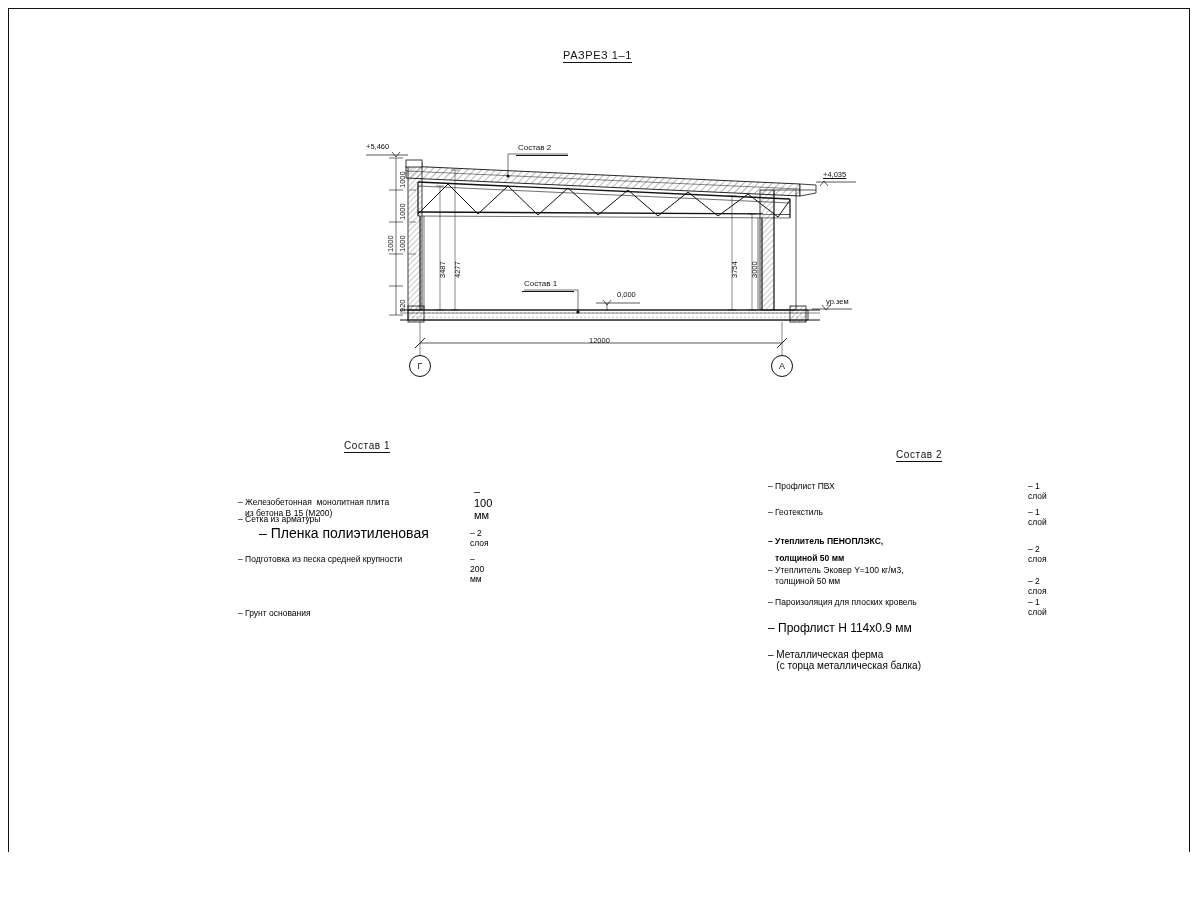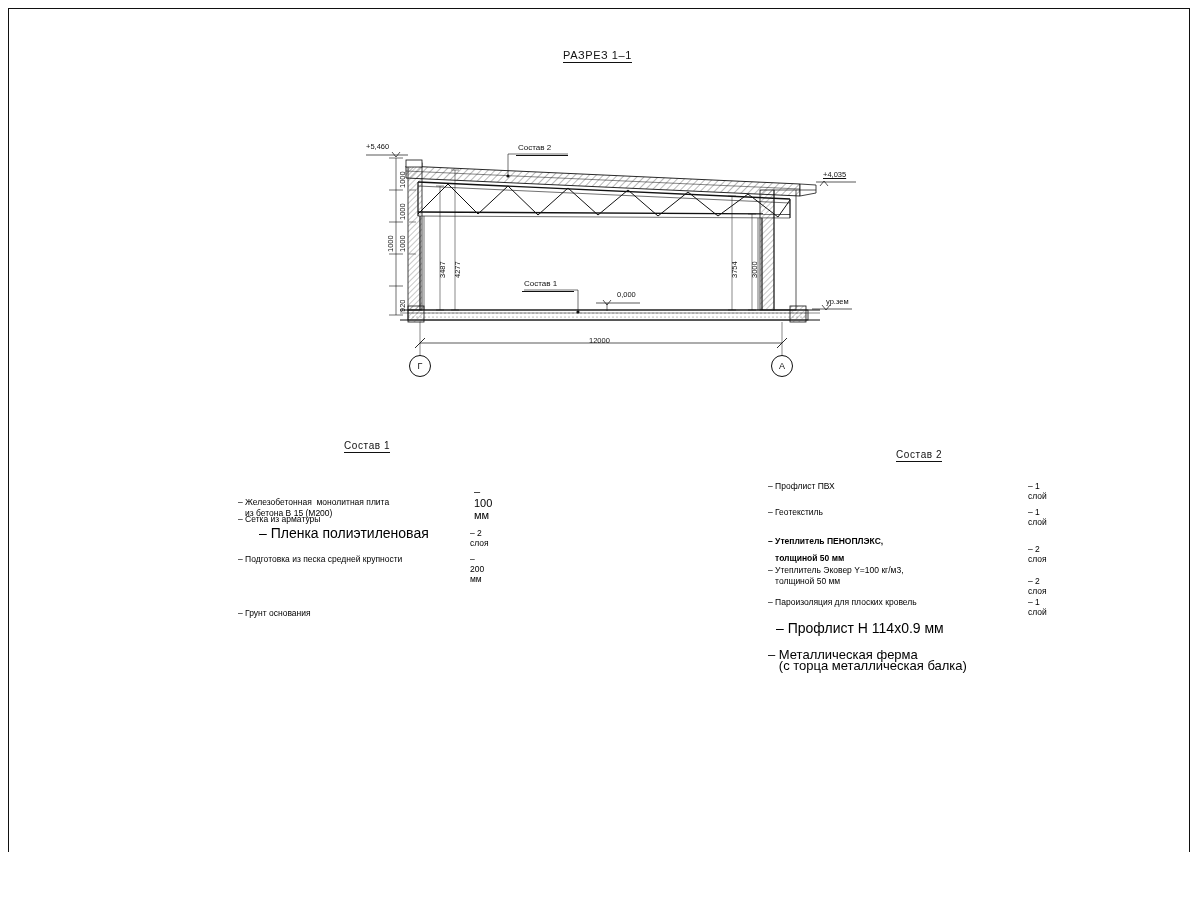--- a/index.html
+++ b/index.html
@@ -273,23 +273,23 @@
     <div style="position:relative; height:32px;">
       <div style="position:absolute; left:0; top:0; font-size:8.5px; line-height:11px; white-space:pre;">– Утеплитель Эковер Y=100 кг/м3,
    толщиной 50 мм</div>
       <div style="position:absolute; left:260px; top:11px; font-size:8.5px;">– 2 слоя</div>
     </div>
     <div style="position:relative; height:26px;">
       <div style="position:absolute; left:0; top:0; font-size:8.5px; line-height:11px; white-space:pre;">– Пароизоляция для плоских кровель</div>
       <div style="position:absolute; left:260px; top:0; font-size:8.5px;">– 1 слой</div>
     </div>
     <div style="position:relative; height:26px;">
-      <div style="position:absolute; left:0; top:0; font-size:14px; line-height:11px; white-space:pre;margin-left:8px;">– Профлист Н 114х0.9 мм</div>
+      <div style="position:absolute; left:0; top:0; font-size:12px; line-height:11px; white-space:pre;">– Профлист Н 114х0.9 мм</div>
       <div style="position:absolute; left:260px; top:0; font-size:8.5px;"></div>
     </div>
     <div style="position:relative; height:30px;">
-      <div style="position:absolute; left:0; top:0; font-size:13px; line-height:11px; white-space:pre;">– Металлическая ферма
+      <div style="position:absolute; left:0; top:0; font-size:10px; line-height:11px; white-space:pre;">– Металлическая ферма
    (с торца металлическая балка)</div>
       <div style="position:absolute; left:260px; top:0; font-size:8.5px;"></div>
     </div>
   </div>
 
 </div>
 
 </body></html>

